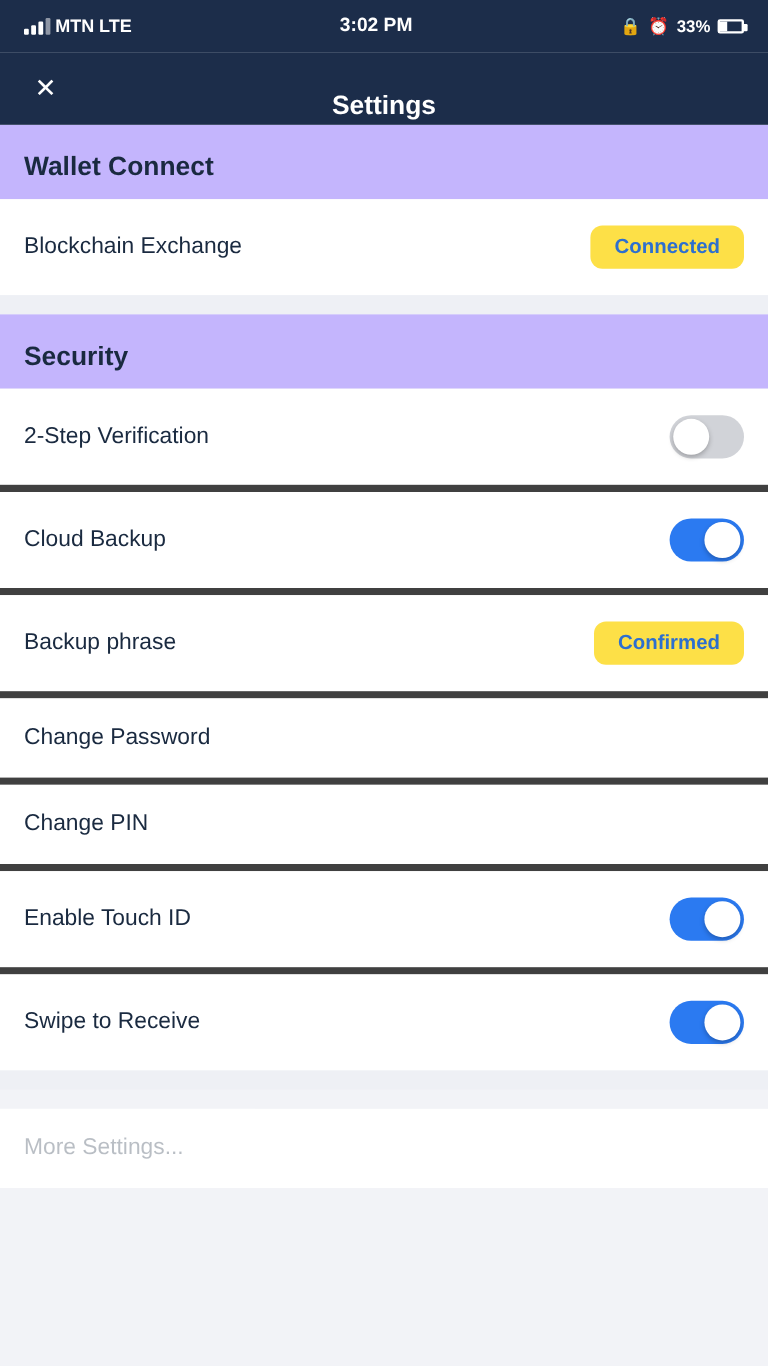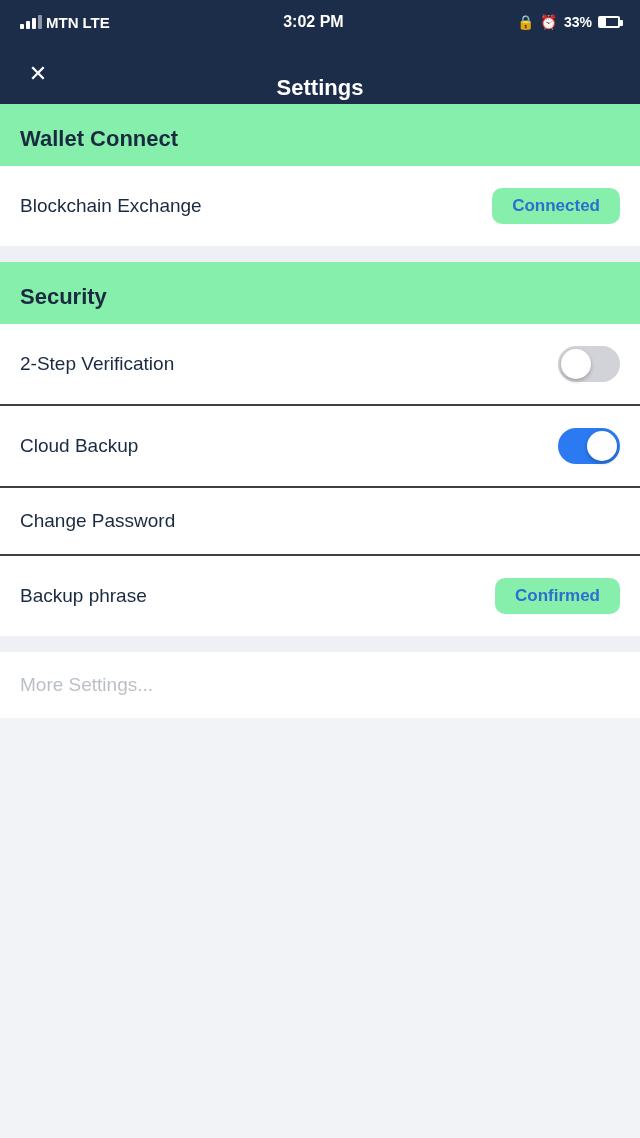--- a/index.html
+++ b/index.html
@@ -61,21 +61,21 @@
       cursor: pointer;
       width: 36px;
       height: 36px;
       display: flex;
       align-items: center;
       justify-content: center;
     }
 
     
     .section-header {
-      background: #86efac;
+      background: #c4b5fd;
       padding: 22px 20px 14px 20px;
     }
     .section-title {
       font-size: 22px;
       font-weight: 700;
       color: #1a2a40;
     }
 
     
     .card {
@@ -83,32 +83,32 @@
       margin: 0;
     }
 
     
     .row {
       display: flex;
       align-items: center;
       justify-content: space-between;
       padding: 22px 20px;
       background: white;
-      border-bottom: 2px solid #404040;
+      border-bottom: 6px solid #404040;
     }
     .row:last-child { border-bottom: none; }
     .row-label {
       font-size: 19px;
       color: #1a2a40;
       font-weight: 400;
     }
 
     
     .badge {
-      background: #86efac;
+      background: #fde047;
       color: #2d6fcf;
       font-size: 17px;
       font-weight: 600;
       padding: 8px 20px;
       border-radius: 10px;
     }
 
     
     .toggle {
       width: 62px;
@@ -197,33 +197,48 @@
   </div>
 
   <div class="row">
     <span class="row-label">Cloud Backup</span>
     <div class="toggle on">
       <div class="toggle-knob"></div>
     </div>
   </div>
 
   <div class="row">
-    <span class="row-label">Change Password</span>
-  </div>
-
-  <div class="row">
     <span class="row-label">Backup phrase</span>
     <span class="badge">Confirmed</span>
   </div>
 
-
-
-
+  <div class="row">
+    <span class="row-label">Change Password</span>
+  </div>
+
+  <div class="row">
+    <span class="row-label">Change PIN</span>
+  </div>
+
+  <div class="row">
+    <span class="row-label">Enable Touch ID</span>
+    <div class="toggle on">
+      <div class="toggle-knob"></div>
+    </div>
+  </div>
+
+
+  <div class="row">
+    <span class="row-label">Swipe to Receive</span>
+    <div class="toggle on">
+      <div class="toggle-knob"></div>
+    </div>
+  </div>
 
 </div>
 
 <div class="section-gap"></div>
 
 <div class="card">
-  <div class="row" style="opacity:0.3;">
+  <div class="row" style="opacity:0.3;margin-top:16px;">
     <span class="row-label">More Settings...</span>
   </div>
 </div>
 
 </body></html>

